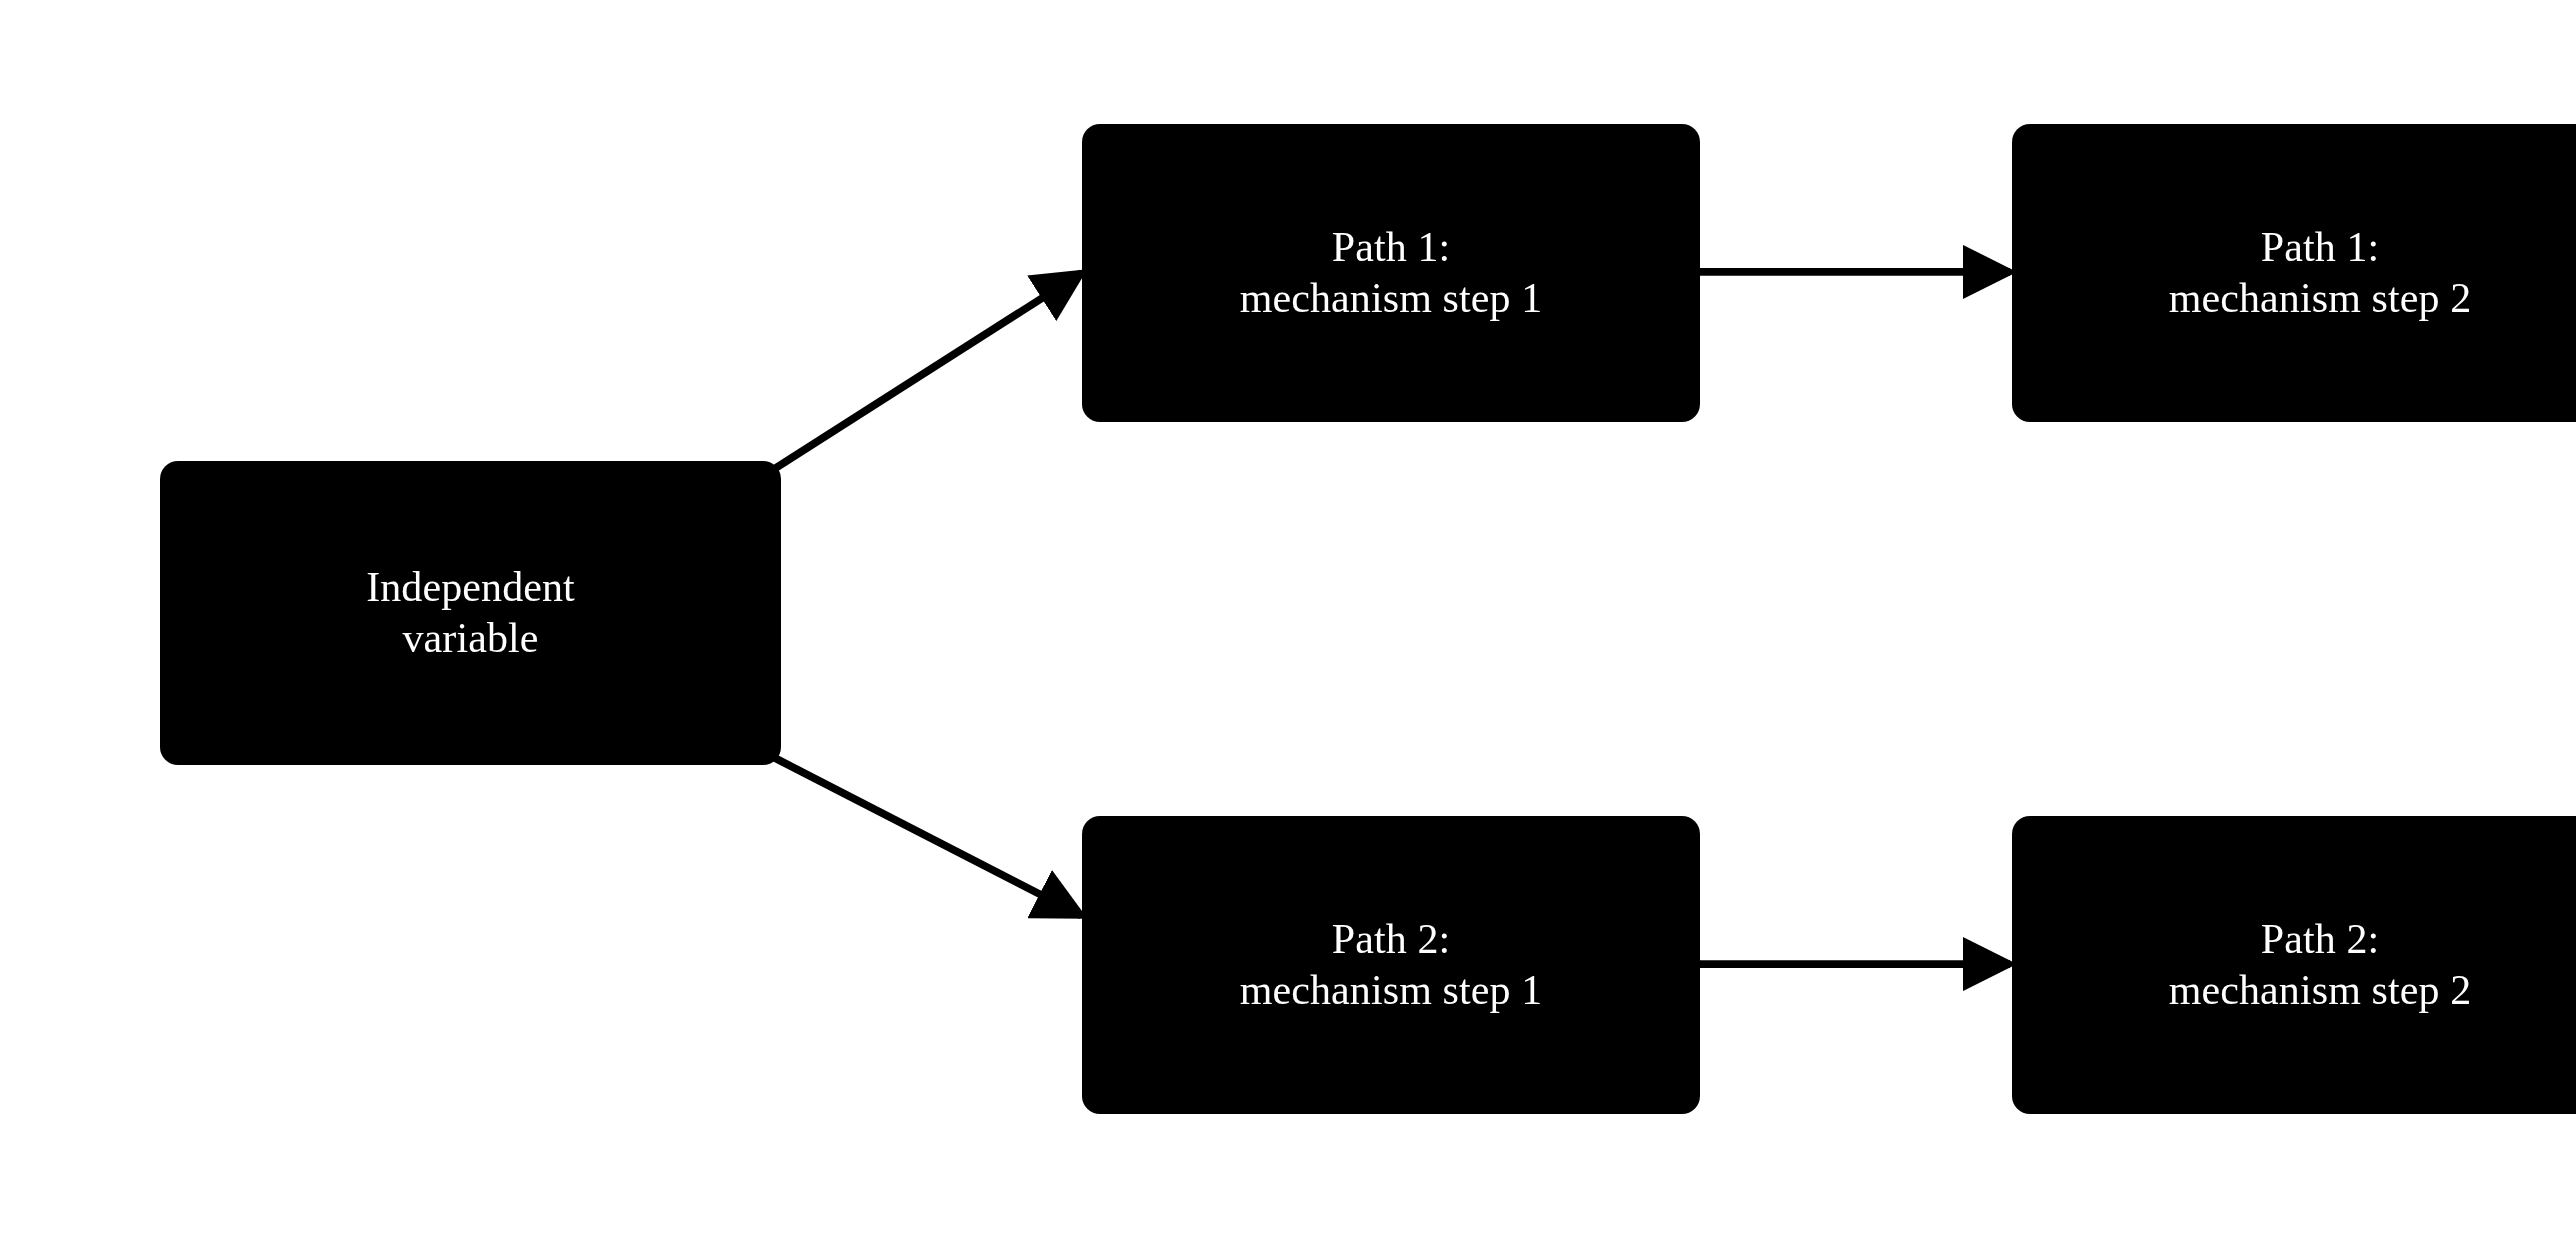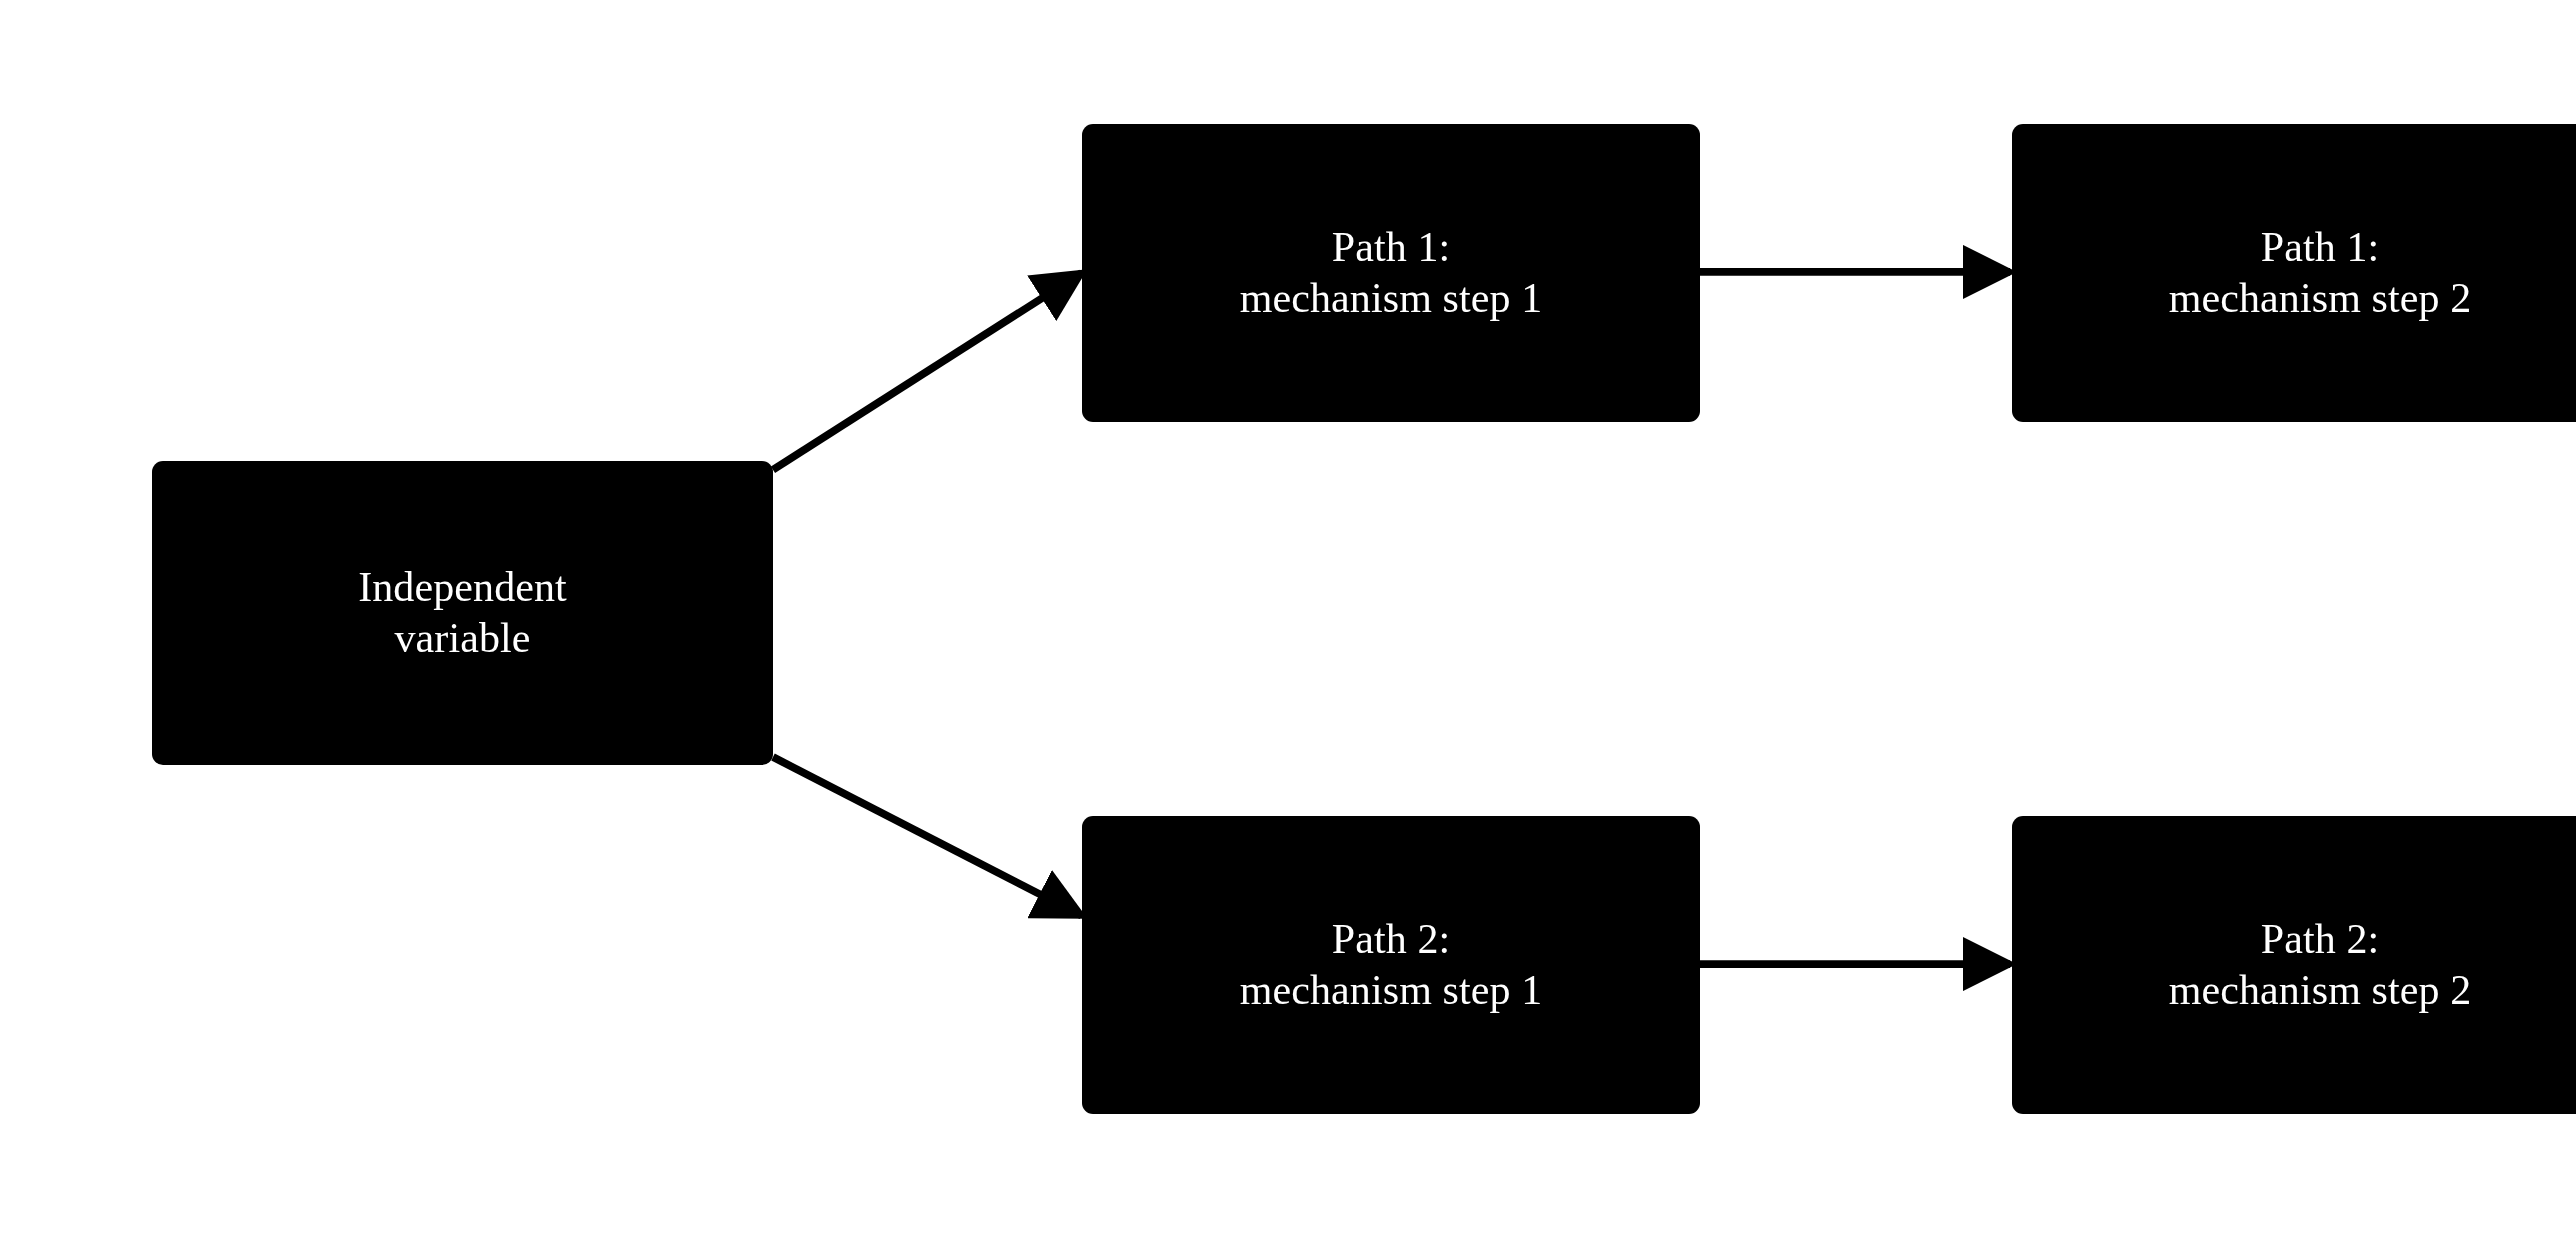--- a/index.html
+++ b/index.html
@@ -22,38 +22,38 @@
     position: absolute;
     inset: 0;
     width: 3709px;
     height: 1236px;
     display: block;
   }
   .node {
     position: absolute;
     box-sizing: border-box;
     background: #000000;
-    border-radius: 11px;
+    border-radius: 18px;
     color: #ffffff;
     display: flex;
     align-items: center;
     justify-content: center;
     text-align: center;
     z-index: 2;
   }
   .node-label {
     font-size: 42px;
     line-height: 1.22;
     letter-spacing: 0.1px;
     color: #ffffff;
     white-space: pre-line;
     padding: 0 15.5px;
   }
   
-  #node-independent { left: 152px;  top: 461px;  width: 621px; height: 304px; }
+  #node-independent { left: 160px;  top: 461px;  width: 621px; height: 304px; }
   #node-p1s1        { left: 1082px; top: 124px;  width: 618px; height: 298px; }
   #node-p1s2        { left: 2012px; top: 124px;  width: 616px; height: 298px; }
   #node-p2s1        { left: 1082px; top: 816px; width: 618px; height: 298px; }
   #node-p2s2        { left: 2012px; top: 816px; width: 616px; height: 298px; }
 </style>
 </head>
 <body>
 
 <div id="canvas">
 

